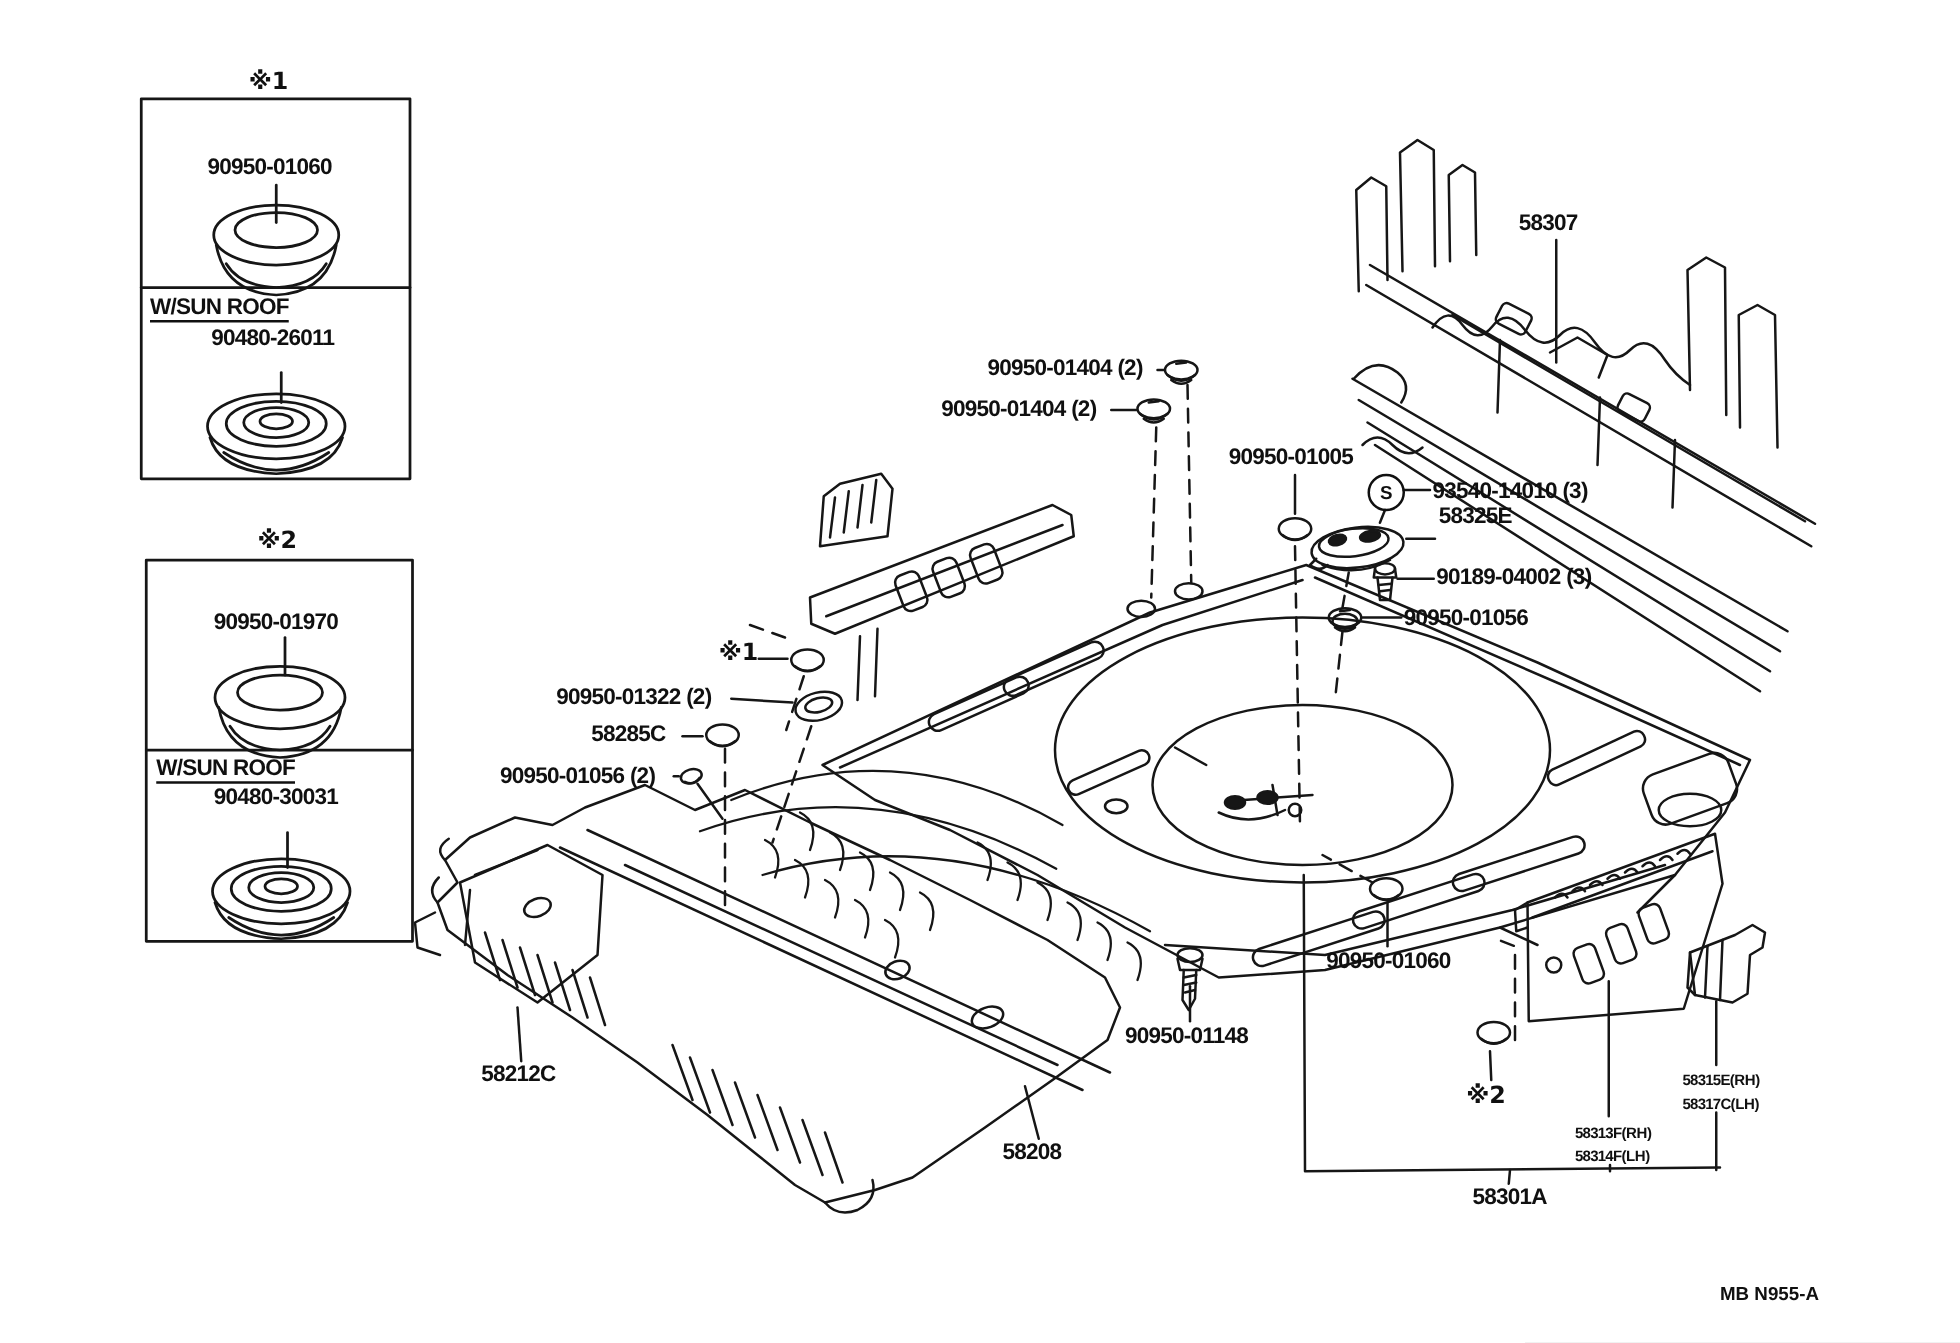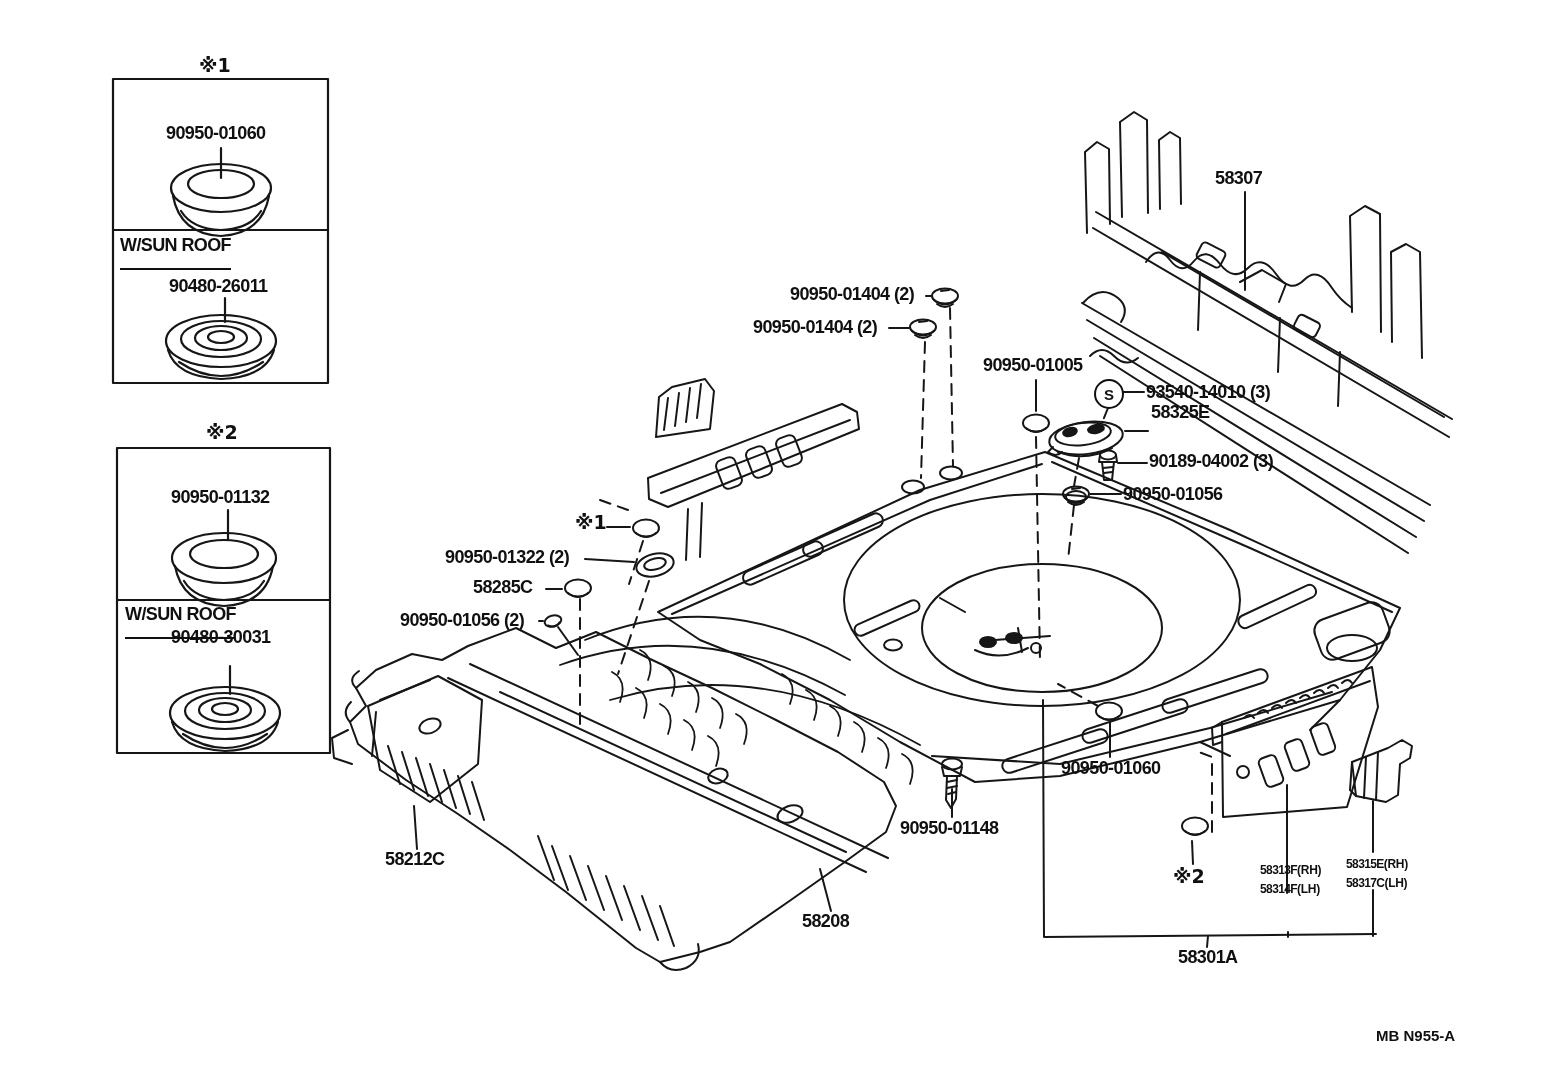--- a/index.html
+++ b/index.html
@@ -2,21 +2,21 @@
 <html><head>
 <meta charset="utf-8">
 <style>
   html,body{margin:0;padding:0;background:#e8e8e8;}
   .stage{position:relative;width:1568px;height:1074px;background:#ffffff;overflow:hidden;
          font-family:"Liberation Sans",sans-serif;}
   .stage svg{position:absolute;left:0;top:0;}
   .lbl{position:absolute;font:700 18px/1.05 "Liberation Sans",sans-serif;color:#101010;
        letter-spacing:-0.6px;white-space:nowrap;}
   .mark{font-family:"DejaVu Sans",sans-serif;font-size:19px;letter-spacing:0;}
-  .variant{border-bottom:2.5px solid #101010;padding-bottom:13px;}
+  .variant{border-bottom:2.5px solid #101010;padding-bottom:1px;}
   .two-line{line-height:17px;}
   .pn{font-size:12px;}
   .suffix{font-size:12px;letter-spacing:-0.3px;}
   .s-circle{position:absolute;width:26px;height:26px;border:2.5px solid #101010;border-radius:50%;
             display:flex;align-items:center;justify-content:center;
             font:700 15px "Liberation Sans",sans-serif;color:#101010;}
   .footer{font-size:15px;letter-spacing:0;}
 </style>
 </head>
 <body>
@@ -247,24 +247,24 @@
     <path d="M580,599 L580,732"></path>
     <path d="M1098,706 L1058,684"></path>
     <path d="M1212,832 L1212,757 L1199,752"></path>
     <path d="M600,500 L628,510"></path>
   </g>
 </svg>
 
 <div class="lbl mark" style="left:199px;top:56px;">※1</div>
 <div class="lbl" style="left:166px;top:124px;">90950-01060</div>
 <div class="lbl" style="left:120px;top:236px;"><span class="variant">W/SUN ROOF</span></div>
-<div class="lbl" style="left:169px;top:277px;">90480-26011</div>
+<div class="lbl" style="left:169px;top:261px;">90480-26011</div>
 
 <div class="lbl mark" style="left:206px;top:423px;">※2</div>
-<div class="lbl" style="left:171px;top:488px;">90950-01132</div>
+<div class="lbl" style="left:171px;top:488px;">90950-01970</div>
 <div class="lbl" style="left:125px;top:605px;"><span class="variant">W/SUN ROOF</span></div>
 <div class="lbl" style="left:171px;top:628px;">90480-30031</div>
 
 <div class="lbl" style="left:1215px;top:169px;">58307</div>
 <div class="lbl" style="left:790px;top:285px;">90950-01404 (2)</div>
 <div class="lbl" style="left:753px;top:318px;">90950-01404 (2)</div>
 <div class="lbl" style="left:983px;top:356px;">90950-01005</div>
 
 <div class="s-circle" style="left:1094px;top:379px;">
       <span>S</span>
@@ -278,21 +278,21 @@
 <div class="lbl" style="left:445px;top:548px;">90950-01322 (2)</div>
 <div class="lbl" style="left:473px;top:578px;">58285C</div>
 <div class="lbl" style="left:400px;top:611px;">90950-01056 (2)</div>
 
 <div class="lbl" style="left:385px;top:850px;">58212C</div>
 <div class="lbl" style="left:802px;top:912px;">58208</div>
 <div class="lbl" style="left:900px;top:819px;">90950-01148</div>
 <div class="lbl" style="left:1061px;top:759px;">90950-01060</div>
 <div class="lbl mark" style="left:1173px;top:867px;">※2</div>
 
-<div class="lbl two-line" style="left:1260px;top:860px;">
+<div class="lbl two-line" style="left:1260px;top:896px;">
   <div><span class="pn">58313F</span><span class="suffix">(RH)</span></div>
   <div><span class="pn">58314F</span><span class="suffix">(LH)</span></div>
 </div>
 <div class="lbl two-line" style="left:1346px;top:854px;">
   <div><span class="pn">58315E</span><span class="suffix">(RH)</span></div>
   <div><span class="pn">58317C</span><span class="suffix">(LH)</span></div>
 </div>
 
 <div class="lbl" style="left:1178px;top:948px;">58301A</div>
 <div class="lbl footer" style="left:1376px;top:1028px;">MB N955-A</div>

